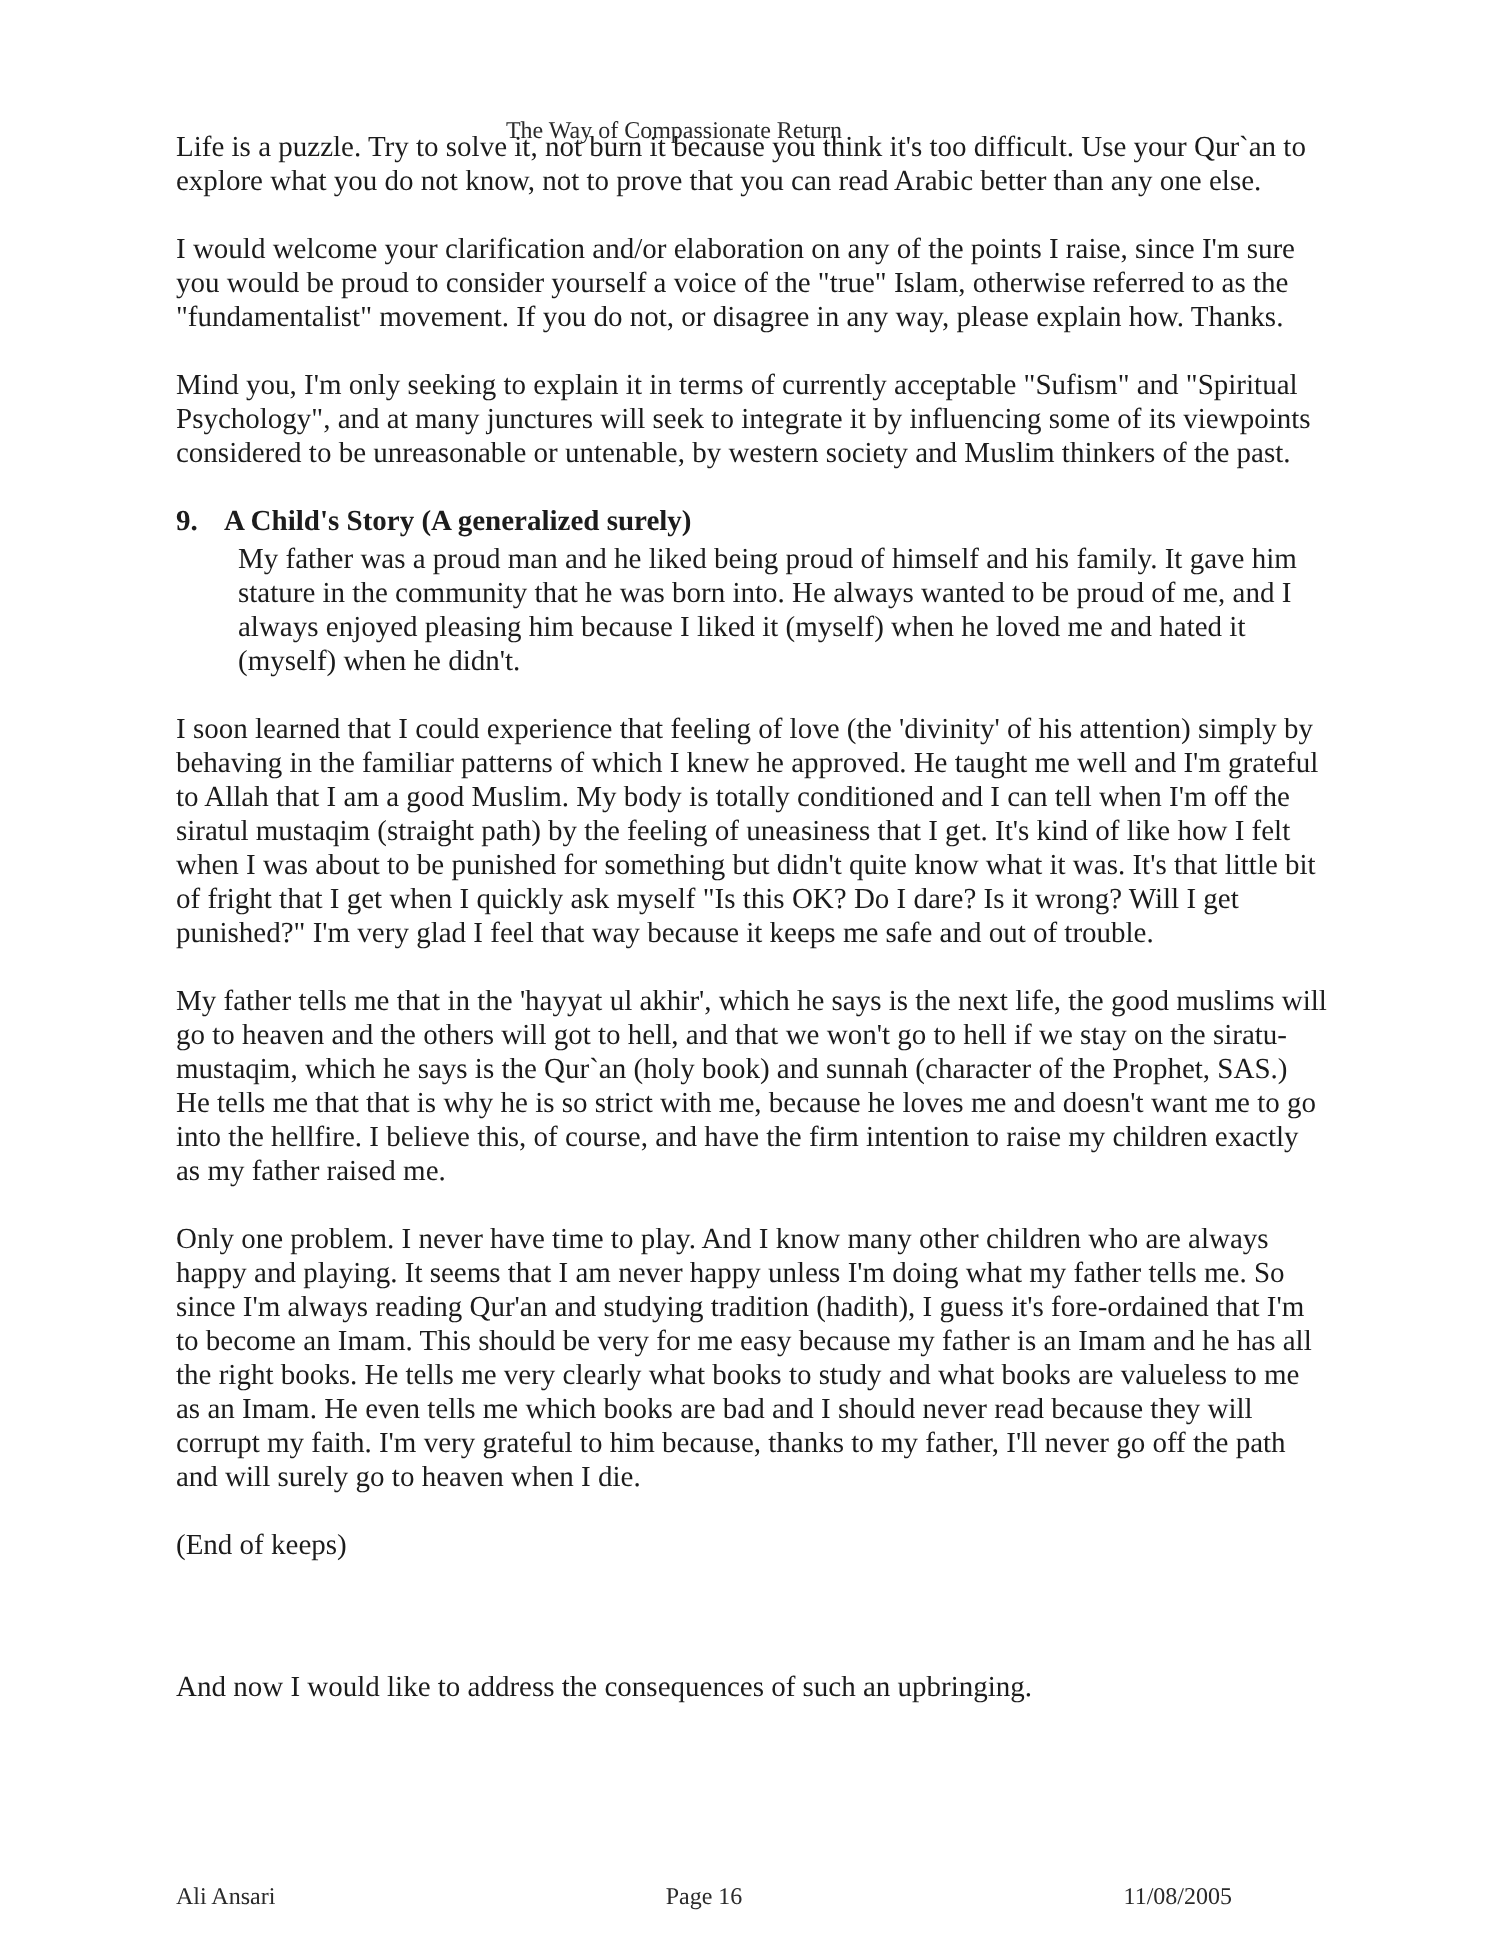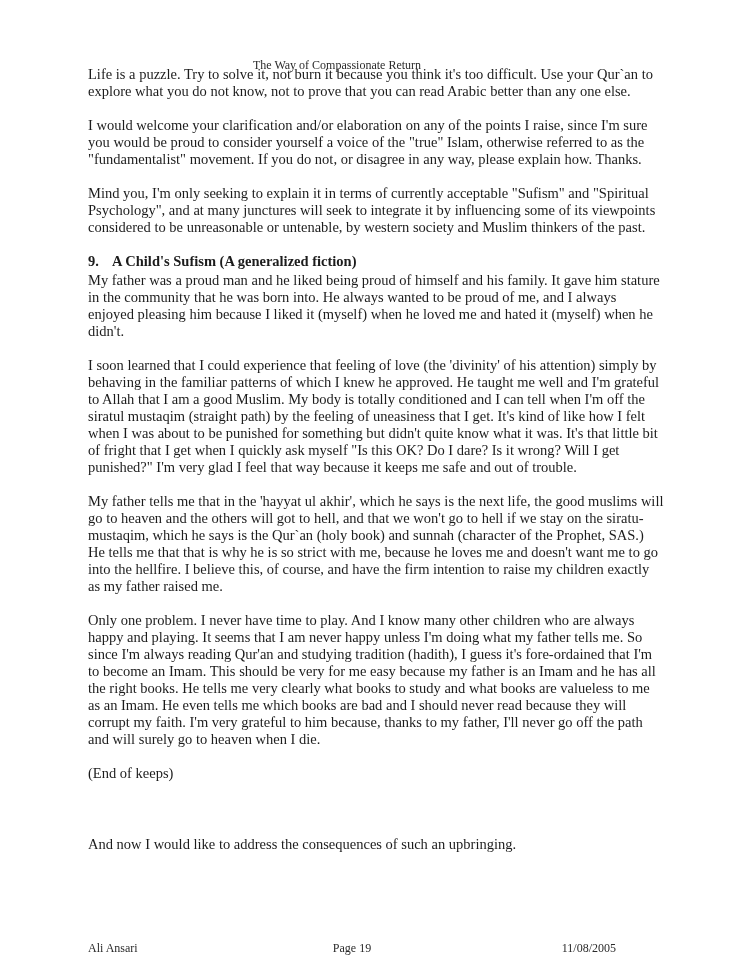--- a/index.html
+++ b/index.html
@@ -43,20 +43,21 @@
     line-height: 17px;
     font-weight: bold;
     margin: 14px 0 2px 0;
   }
   .section-heading .sec-num {
     display: inline-block;
     width: 24px;
   }
   .body-text p.story-open {
     margin-top: 2px;
+    margin-left: 31px;
   }
   .body-text p.closing {
     margin-top: 54px;
   }
   .page-footer {
     position: absolute;
     top: 941px;
     left: 0;
     width: 750px;
     font-size: 12px;
@@ -92,36 +93,36 @@
 
   <main class="body-text">
 
     <p>Life is a puzzle. Try to solve it, not burn it because you think it's too difficult. Use your Qur`an to explore what you do not know, not to prove that you can read Arabic better than any one else.</p>
 
     <p>I would welcome your clarification and/or elaboration on any of the points I raise, since I'm sure you would be proud to consider yourself a voice of the "true" Islam, otherwise referred to as the "fundamentalist" movement. If you do not, or disagree in any way, please explain how. Thanks.</p>
 
     <p>Mind you, I'm only seeking to explain it in terms of currently acceptable "Sufism" and "Spiritual Psychology", and at many junctures will seek to integrate it by influencing some of its viewpoints considered to be unreasonable or untenable, by western society and Muslim thinkers of the past.</p>
 
     <h2 class="section-heading">
-      <span class="sec-num">9.</span><span>A Child's Sufism (A generalized fiction)</span>
+      <span class="sec-num">9.</span><span>A Child's Story (A generalized surely)</span>
     </h2>
 
     <p class="story-open">My father was a proud man and he liked being proud of himself and his family. It gave him stature in the community that he was born into. He always wanted to be proud of me, and I always enjoyed pleasing him because I liked it (myself) when he loved me and hated it (myself) when he didn't.</p>
 
     <p>I soon learned that I could experience that feeling of love (the 'divinity' of his attention) simply by behaving in the familiar patterns of which I knew he approved. He taught me well and I'm grateful to Allah that I am a good Muslim. My body is totally conditioned and I can tell when I'm off the siratul mustaqim (straight path) by the feeling of uneasiness that I get. It's kind of like how I felt when I was about to be punished for something but didn't quite know what it was. It's that little bit of fright that I get when I quickly ask myself "Is this OK? Do I dare? Is it wrong? Will I get punished?" I'm very glad I feel that way because it keeps me safe and out of trouble.</p>
 
     <p>My father tells me that in the 'hayyat ul akhir', which he says is the next life, the good muslims will go to heaven and the others will got to hell, and that we won't go to hell if we stay on the siratu-mustaqim, which he says is the Qur`an (holy book) and sunnah (character of the Prophet, SAS.) He tells me that that is why he is so strict with me, because he loves me and doesn't want me to go into the hellfire. I believe this, of course, and have the firm intention to raise my children exactly as my father raised me.</p>
 
     <p>Only one problem. I never have time to play. And I know many other children who are always happy and playing. It seems that I am never happy unless I'm doing what my father tells me. So since I'm always reading Qur'an and studying tradition (hadith), I guess it's fore-ordained that I'm to become an Imam. This should be very for me easy because my father is an Imam and he has all the right books. He tells me very clearly what books to study and what books are valueless to me as an Imam. He even tells me which books are bad and I should never read because they will corrupt my faith. I'm very grateful to him because, thanks to my father, I'll never go off the path and will surely go to heaven when I die.</p>
 
     <p>(End of keeps)</p>
 
     <p class="closing">And now I would like to address the consequences of such an upbringing.</p>
 
   </main>
 
   <footer class="page-footer">
     <span class="f-left">Ali Ansari</span>
-    <span class="f-center">Page 19</span>
+    <span class="f-center">Page 16</span>
     <span class="f-right">11/08/2005</span>
   </footer>
 
 </div>
 
 </body></html>

